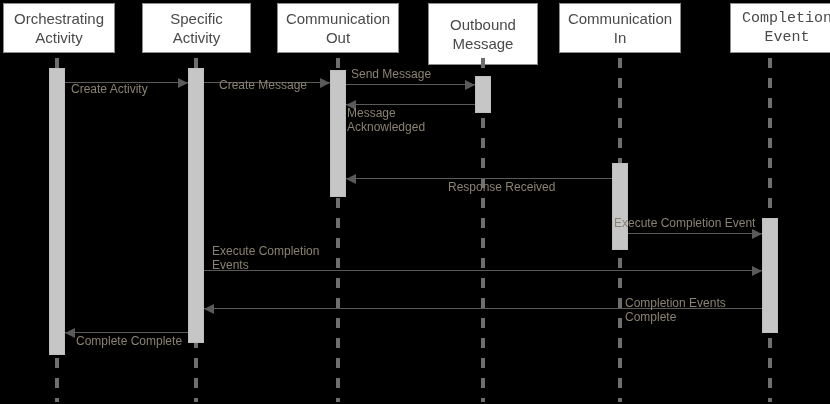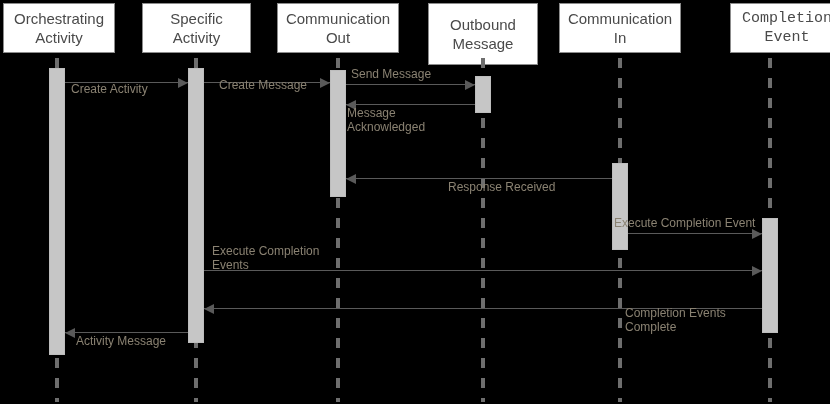--- a/index.html
+++ b/index.html
@@ -148,19 +148,19 @@
       <div class="msg-label" style="left: 448px; top: 180px; width: 180px;">Response Received</div>
       <div class="msg-line" style="left: 628px; top: 233px; width: 134px;"></div>
       <div class="arrowhead right" style="top: 229px; left: 752px;"></div>
       <div class="msg-label" style="left: 614px; top: 216px; width: 160px;">Execute Completion Event</div>
       <div class="msg-line" style="left: 204px; top: 270px; width: 558px;"></div>
       <div class="arrowhead right" style="top: 266px; left: 752px;"></div>
       <div class="msg-label" style="left: 212px; top: 244px; width: 140px;">Execute Completion
 Events</div>
       <div class="msg-line" style="left: 204px; top: 308px; width: 558px;"></div>
       <div class="arrowhead left" style="top: 304px; left: 204px;"></div>
-      <div class="msg-label" style="left: 625px; top: 306px; width: 140px;">Completion Events
+      <div class="msg-label" style="left: 625px; top: 296px; width: 140px;">Completion Events
 Complete</div>
       <div class="msg-line" style="left: 65px; top: 332px; width: 123px;"></div>
       <div class="arrowhead left" style="top: 328px; left: 65px;"></div>
-      <div class="msg-label" style="left: 76px; top: 334px; width: 110px;">Activity Message</div>
+      <div class="msg-label" style="left: 76px; top: 334px; width: 110px;">Complete Complete</div>
     </div>
 </div>
 
 </body></html>

